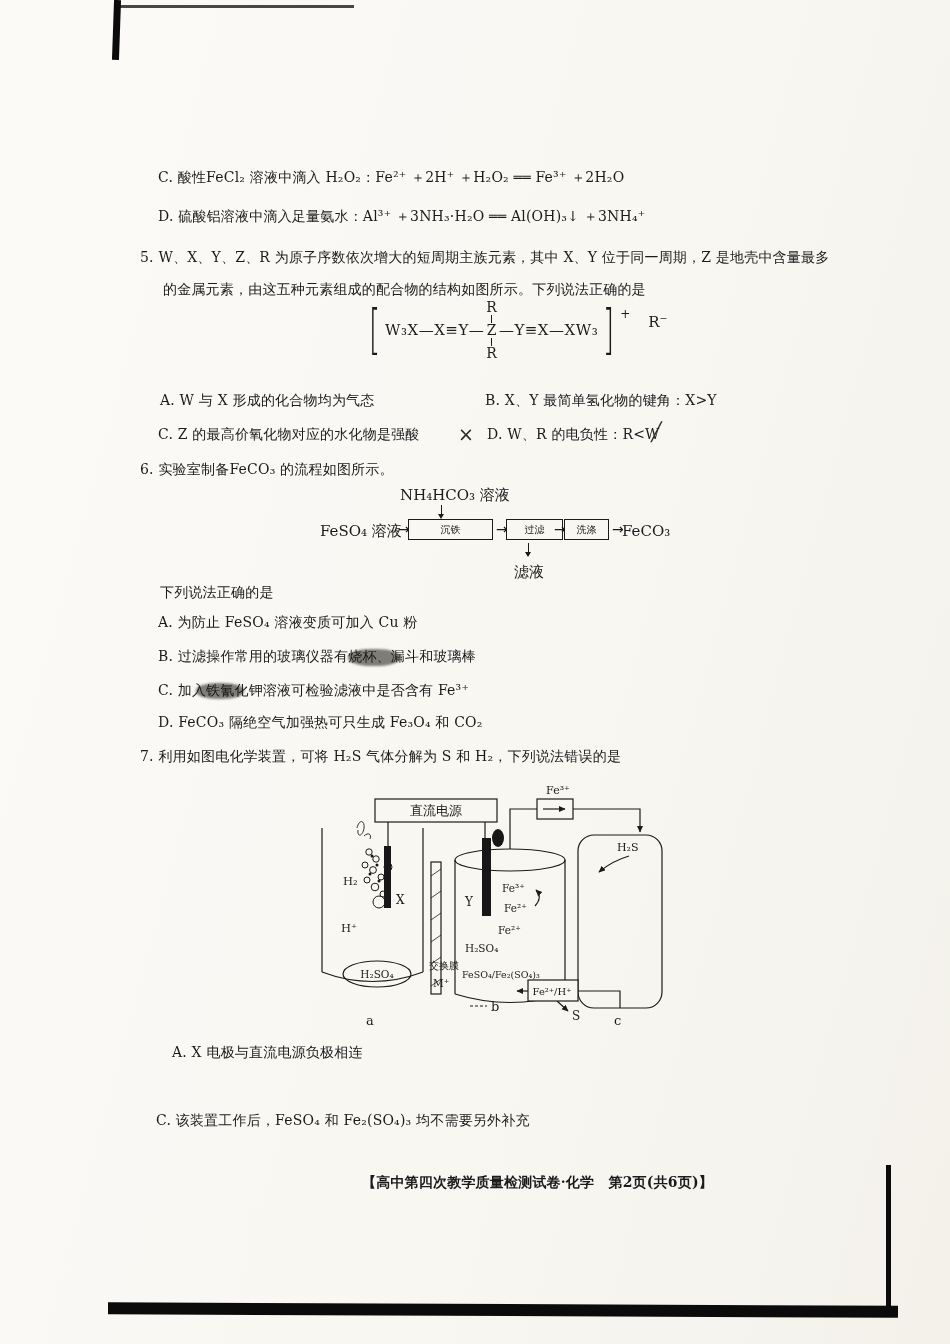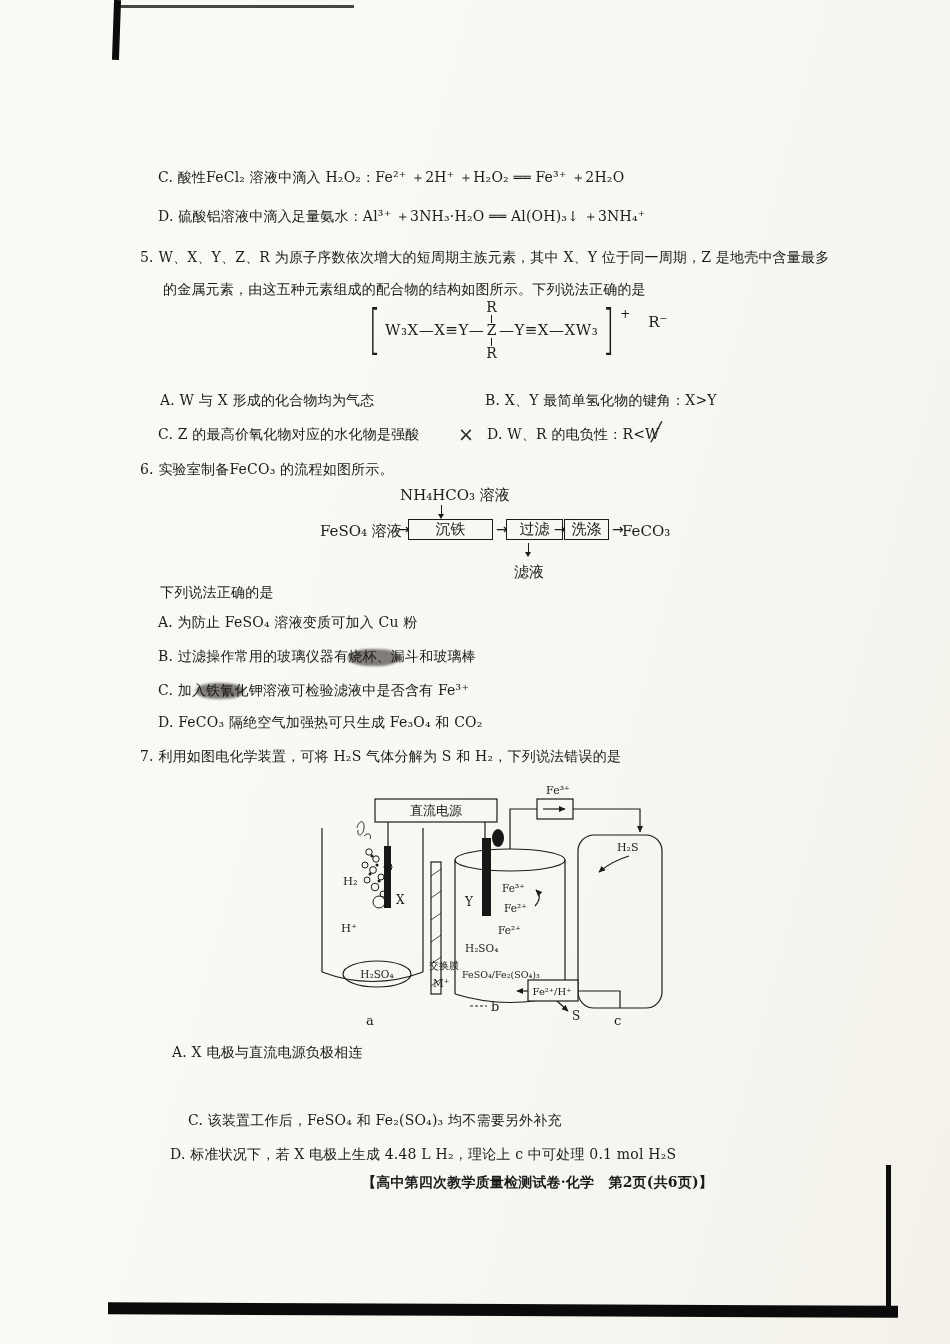--- a/index.html
+++ b/index.html
@@ -22,21 +22,21 @@
   .s-chain { letter-spacing:.5px; }
   .s-col { display:flex; flex-direction:column; align-items:center; margin:0 2px; }
   .s-col .atom { font-size:14px; line-height:13px; }
   .s-bond { width:1px; height:8px; background:#1b1b1b; margin:1px 0; }
   .s-charge { font-size:12px; align-self:flex-start; margin-top:7px; margin-left:1px; }
   .s-counter { margin-left:18px; align-self:flex-start; margin-top:13px; }
   
   .flow { position:absolute; left:300px; top:486px; width:410px; height:100px; }
   .ft { position:absolute; white-space:nowrap; font-size:15px; }
   .farr { position:absolute; font-size:14px; font-family:"DejaVu Sans",sans-serif; }
-  .fbox { position:absolute; height:21px; border:1px solid #1b1b1b; text-align:center; font-size:15px; line-height:19px; }
+  .fbox { position:absolute; height:21px; border:1px solid #1b1b1b; text-align:center; font-size:10px; line-height:19px; }
   .vline { position:absolute; width:1px; background:#1b1b1b; }
   .tri { position:absolute; width:0; height:0; border-left:3.5px solid transparent; border-right:3.5px solid transparent; border-top:5px solid #1b1b1b; }
   
   .electro { position:absolute; left:295px; top:782px; }
   .electro text { font-family:"DejaVu Serif","Liberation Serif",serif; fill:#1b1b1b; }
 </style>
 </head>
 <body>
 
 <div class="page">
@@ -179,18 +179,17 @@
       <text x="167" y="196" font-size="9.5">FeSO₄/Fe₂(SO₄)₃</text>
       <text x="257" y="213" text-anchor="middle" font-size="10">Fe²⁺/H⁺</text>
       <text x="277" y="238" font-size="12">S</text>
       <text x="71" y="243" font-size="13">a</text>
       <text x="196" y="229" font-size="13">b</text>
       <text x="319" y="243" font-size="13">c</text>
     </g>
   </svg>
 
   <span class="t" style="left:172px;top:1044px;text-align:right;">A. X 电极与直流电源负极相连</span>
-  <span class="t" style="left:188px;top:1112px;text-align:right;">C. 该装置工作后，FeSO₄ 和 Fe₂(SO₄)₃ 均不需要另外补充</span>
-  <span class="t" style="left:170px;top:1146px;">D. 标准状况下，若 X 电极上生成 4.48 L H₂，理论上 c 中可处理 0.1 mol H₂S</span>
+  <span class="t" style="left:156px;top:1112px;text-align:right;">C. 该装置工作后，FeSO₄ 和 Fe₂(SO₄)₃ 均不需要另外补充</span>
 
   <span class="t bold" style="left:362px;top:1174px;">【高中第四次教学质量检测试卷·化学　第2页(共6页)】</span>
 
 </div>
 
 </body></html>

